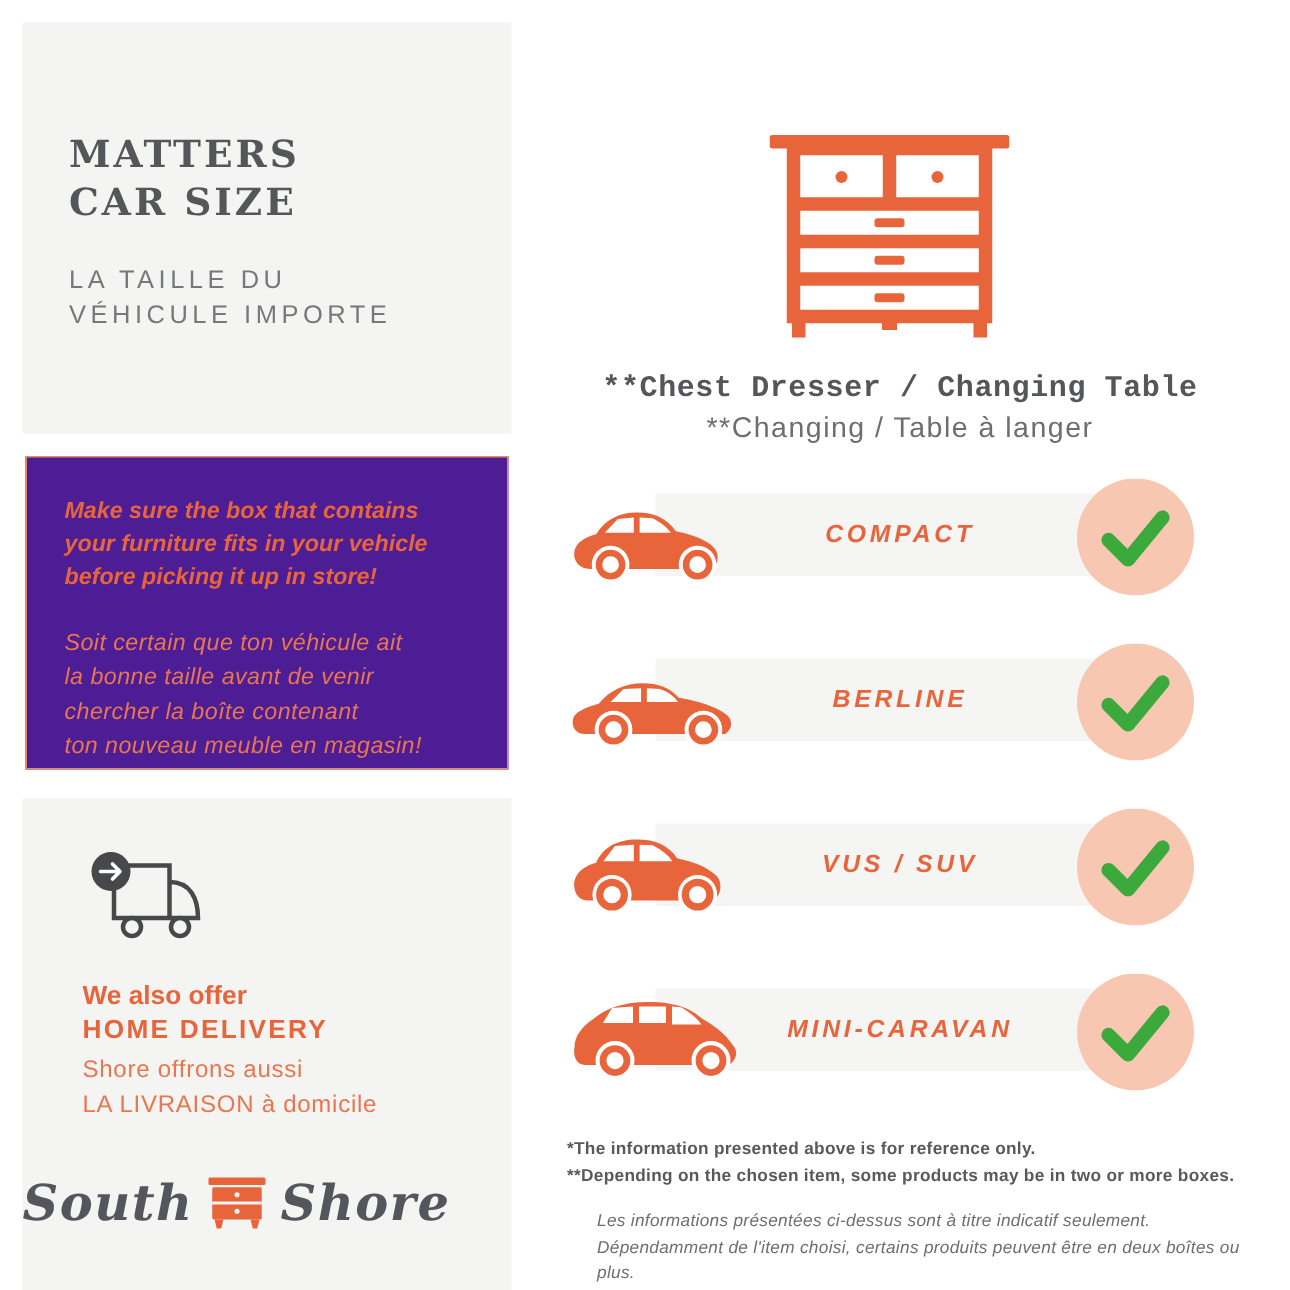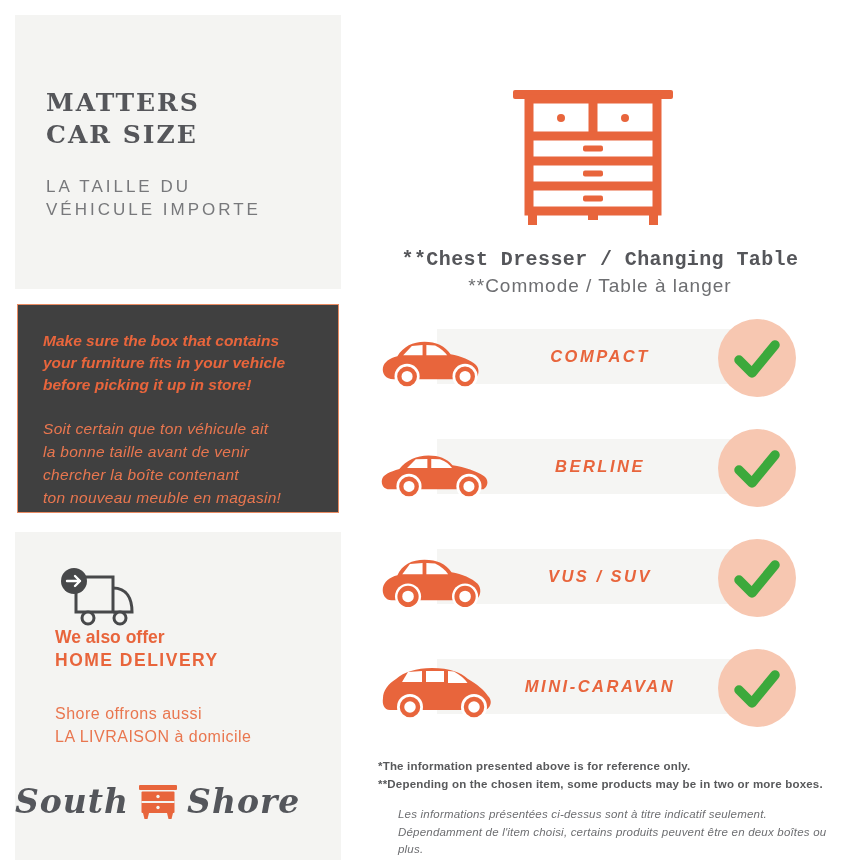--- a/index.html
+++ b/index.html
@@ -16,36 +16,36 @@
     color:#55565A; line-height:32px;
   }
   .title-fr { margin-top:24px; }
   .title-fr div {
     font-size:17px; font-weight:400; letter-spacing:3px;
     color:#77787B; line-height:23px;
   }
 
   .notice-box {
     position:absolute; left:17px; top:304px; width:322px; height:209px;
-    background:#404040; border:1.5px solid #EA placeholder;
+    background:#4c1d95; border:1.5px solid #EA placeholder;
   }
   .notice-box { border:1.5px solid #E98B62; padding:25px 14px 0 25px; }
   .notice-en div {
     font-size:15.5px; font-weight:700; font-style:italic;
     color:#E8653C; line-height:22px;
   }
   .notice-fr { margin-top:21px; }
   .notice-fr div {
     font-size:15.5px; font-style:italic; font-weight:400;
     color:#E9764F; line-height:23px; letter-spacing:.3px;
   }
 
   .panel-bottom { left:15px; top:532px; width:326px; height:328px; }
   .truck { position:absolute; left:38px; top:36px; }
-  .delivery-en { position:absolute; left:40px; top:94px; }
+  .delivery-en { position:absolute; left:40px; top:120px; }
   .delivery-en div { font-size:17.5px; font-weight:700; color:#E8653C; line-height:23px; }
   .delivery-en div:nth-child(2) { letter-spacing:1.5px; }
   .delivery-fr { position:absolute; left:40px; top:170px; }
   .delivery-fr div { font-size:16px; font-weight:400; color:#E9764F; line-height:23px; letter-spacing:.5px; }
 
   .logo { position:absolute; left:0; top:250px; width:326px;
           display:flex; align-items:center; justify-content:flex-start; gap:9px; }
   .logo .word {
     font-family:"DejaVu Serif", serif; font-style:italic; font-weight:700;
     font-size:33px; color:#54565B; letter-spacing:1px;
@@ -151,21 +151,21 @@
     <rect x="70" y="61.5" width="20" height="6" rx="2" fill="#E8653C"></rect>
     <rect x="70" y="86.5" width="20" height="6" rx="2" fill="#E8653C"></rect>
     <rect x="70" y="111.5" width="20" height="6" rx="2" fill="#E8653C"></rect>
     <rect x="15" y="127" width="9" height="14" fill="#E8653C"></rect>
     <rect x="136" y="127" width="9" height="14" fill="#E8653C"></rect>
     <rect x="75" y="127" width="10" height="9" fill="#E8653C"></rect>
   </svg>
 
   <div class="product-title">
     <div class="pt-en">**Chest Dresser / Changing Table</div>
-    <div class="pt-fr">**Commode / Table à langer</div>
+    <div class="pt-fr">**Changing / Table à langer</div>
   </div>
 
   <div class="vehicle-row row-0">
     <div class="bar"></div>
     <svg class="car" width="116" height="64" viewBox="0 0 120 64">
       <path d="M14,52 C6,52 2,46 3,40 C4,34 10,30 18,28 C24,18 34,13 46,13 C58,13 67,17 73,26 C84,28 94,32 99,37 C103,41 103,48 98,52 Z" fill="#E8653C"></path>
       <path d="M24,27 L33,17.5 L44,16.5 L44,27 Z" fill="#ffffff"></path>
       <path d="M48,16.5 L57,17 C63,20 67,23.5 69.5,27 L48,27 Z" fill="#ffffff"></path>
       <circle cx="28" cy="49" r="13" fill="#ffffff"></circle>
       <circle cx="88" cy="49" r="13" fill="#ffffff"></circle>

